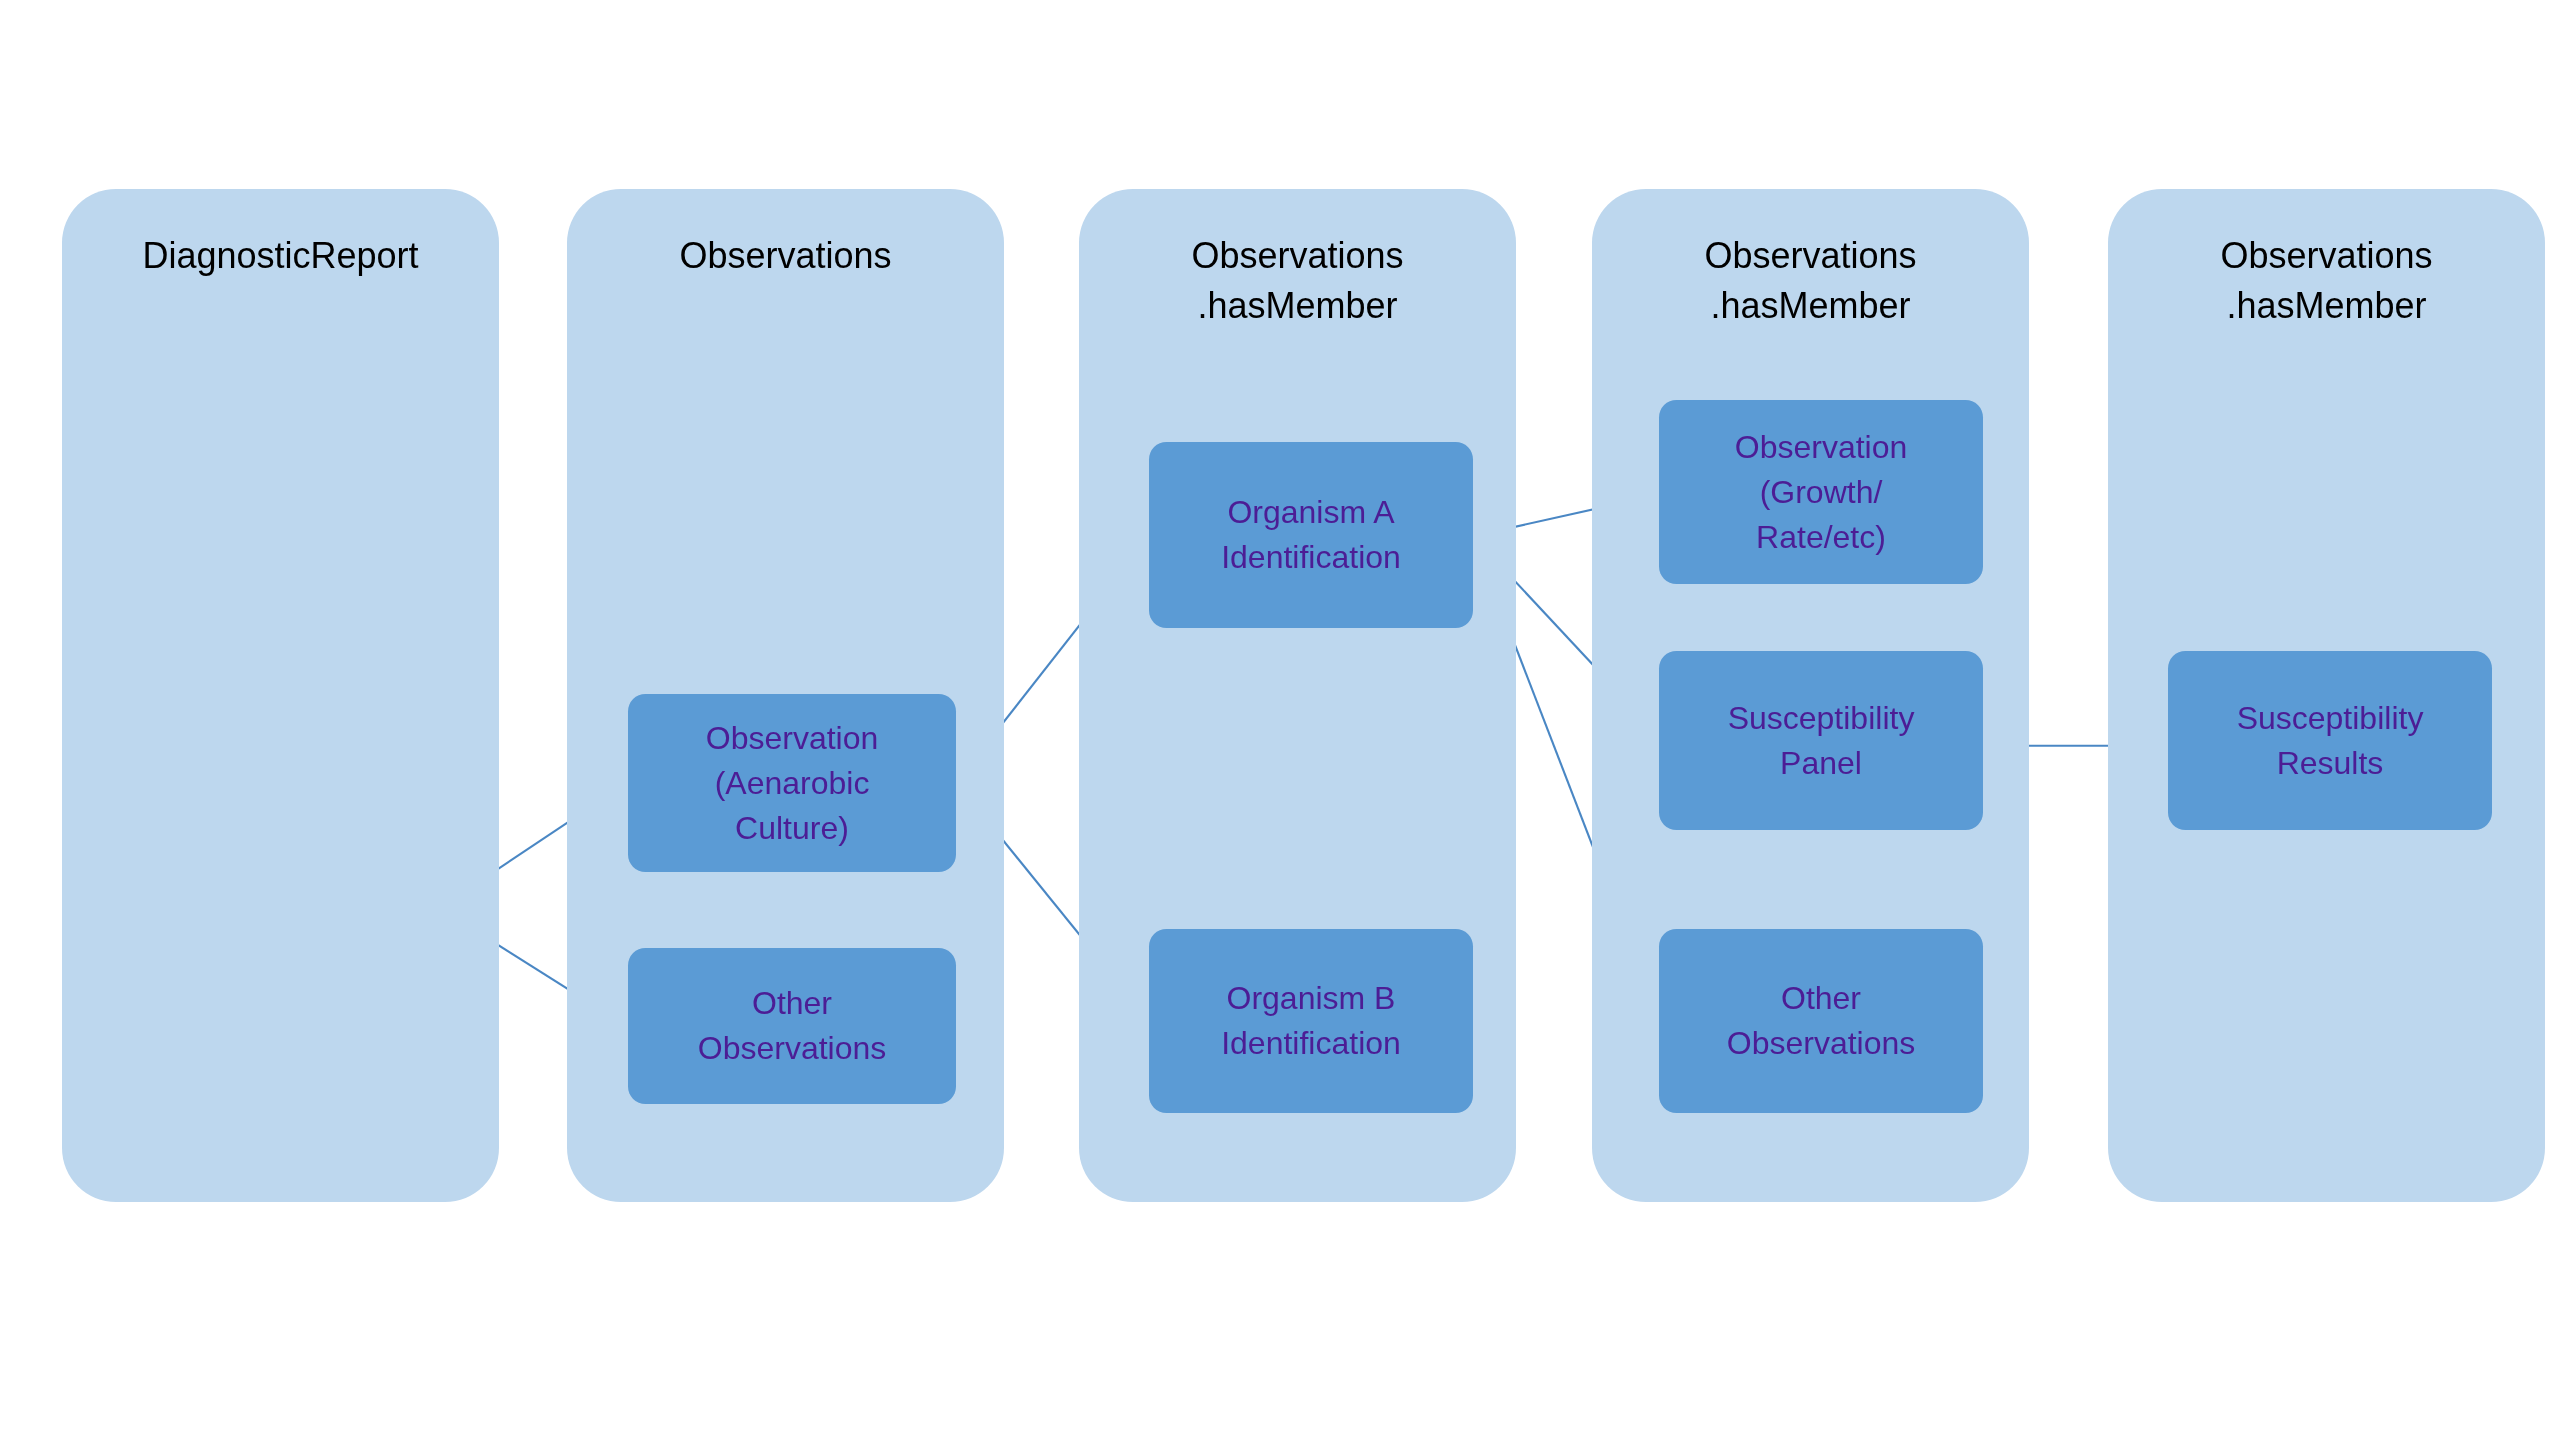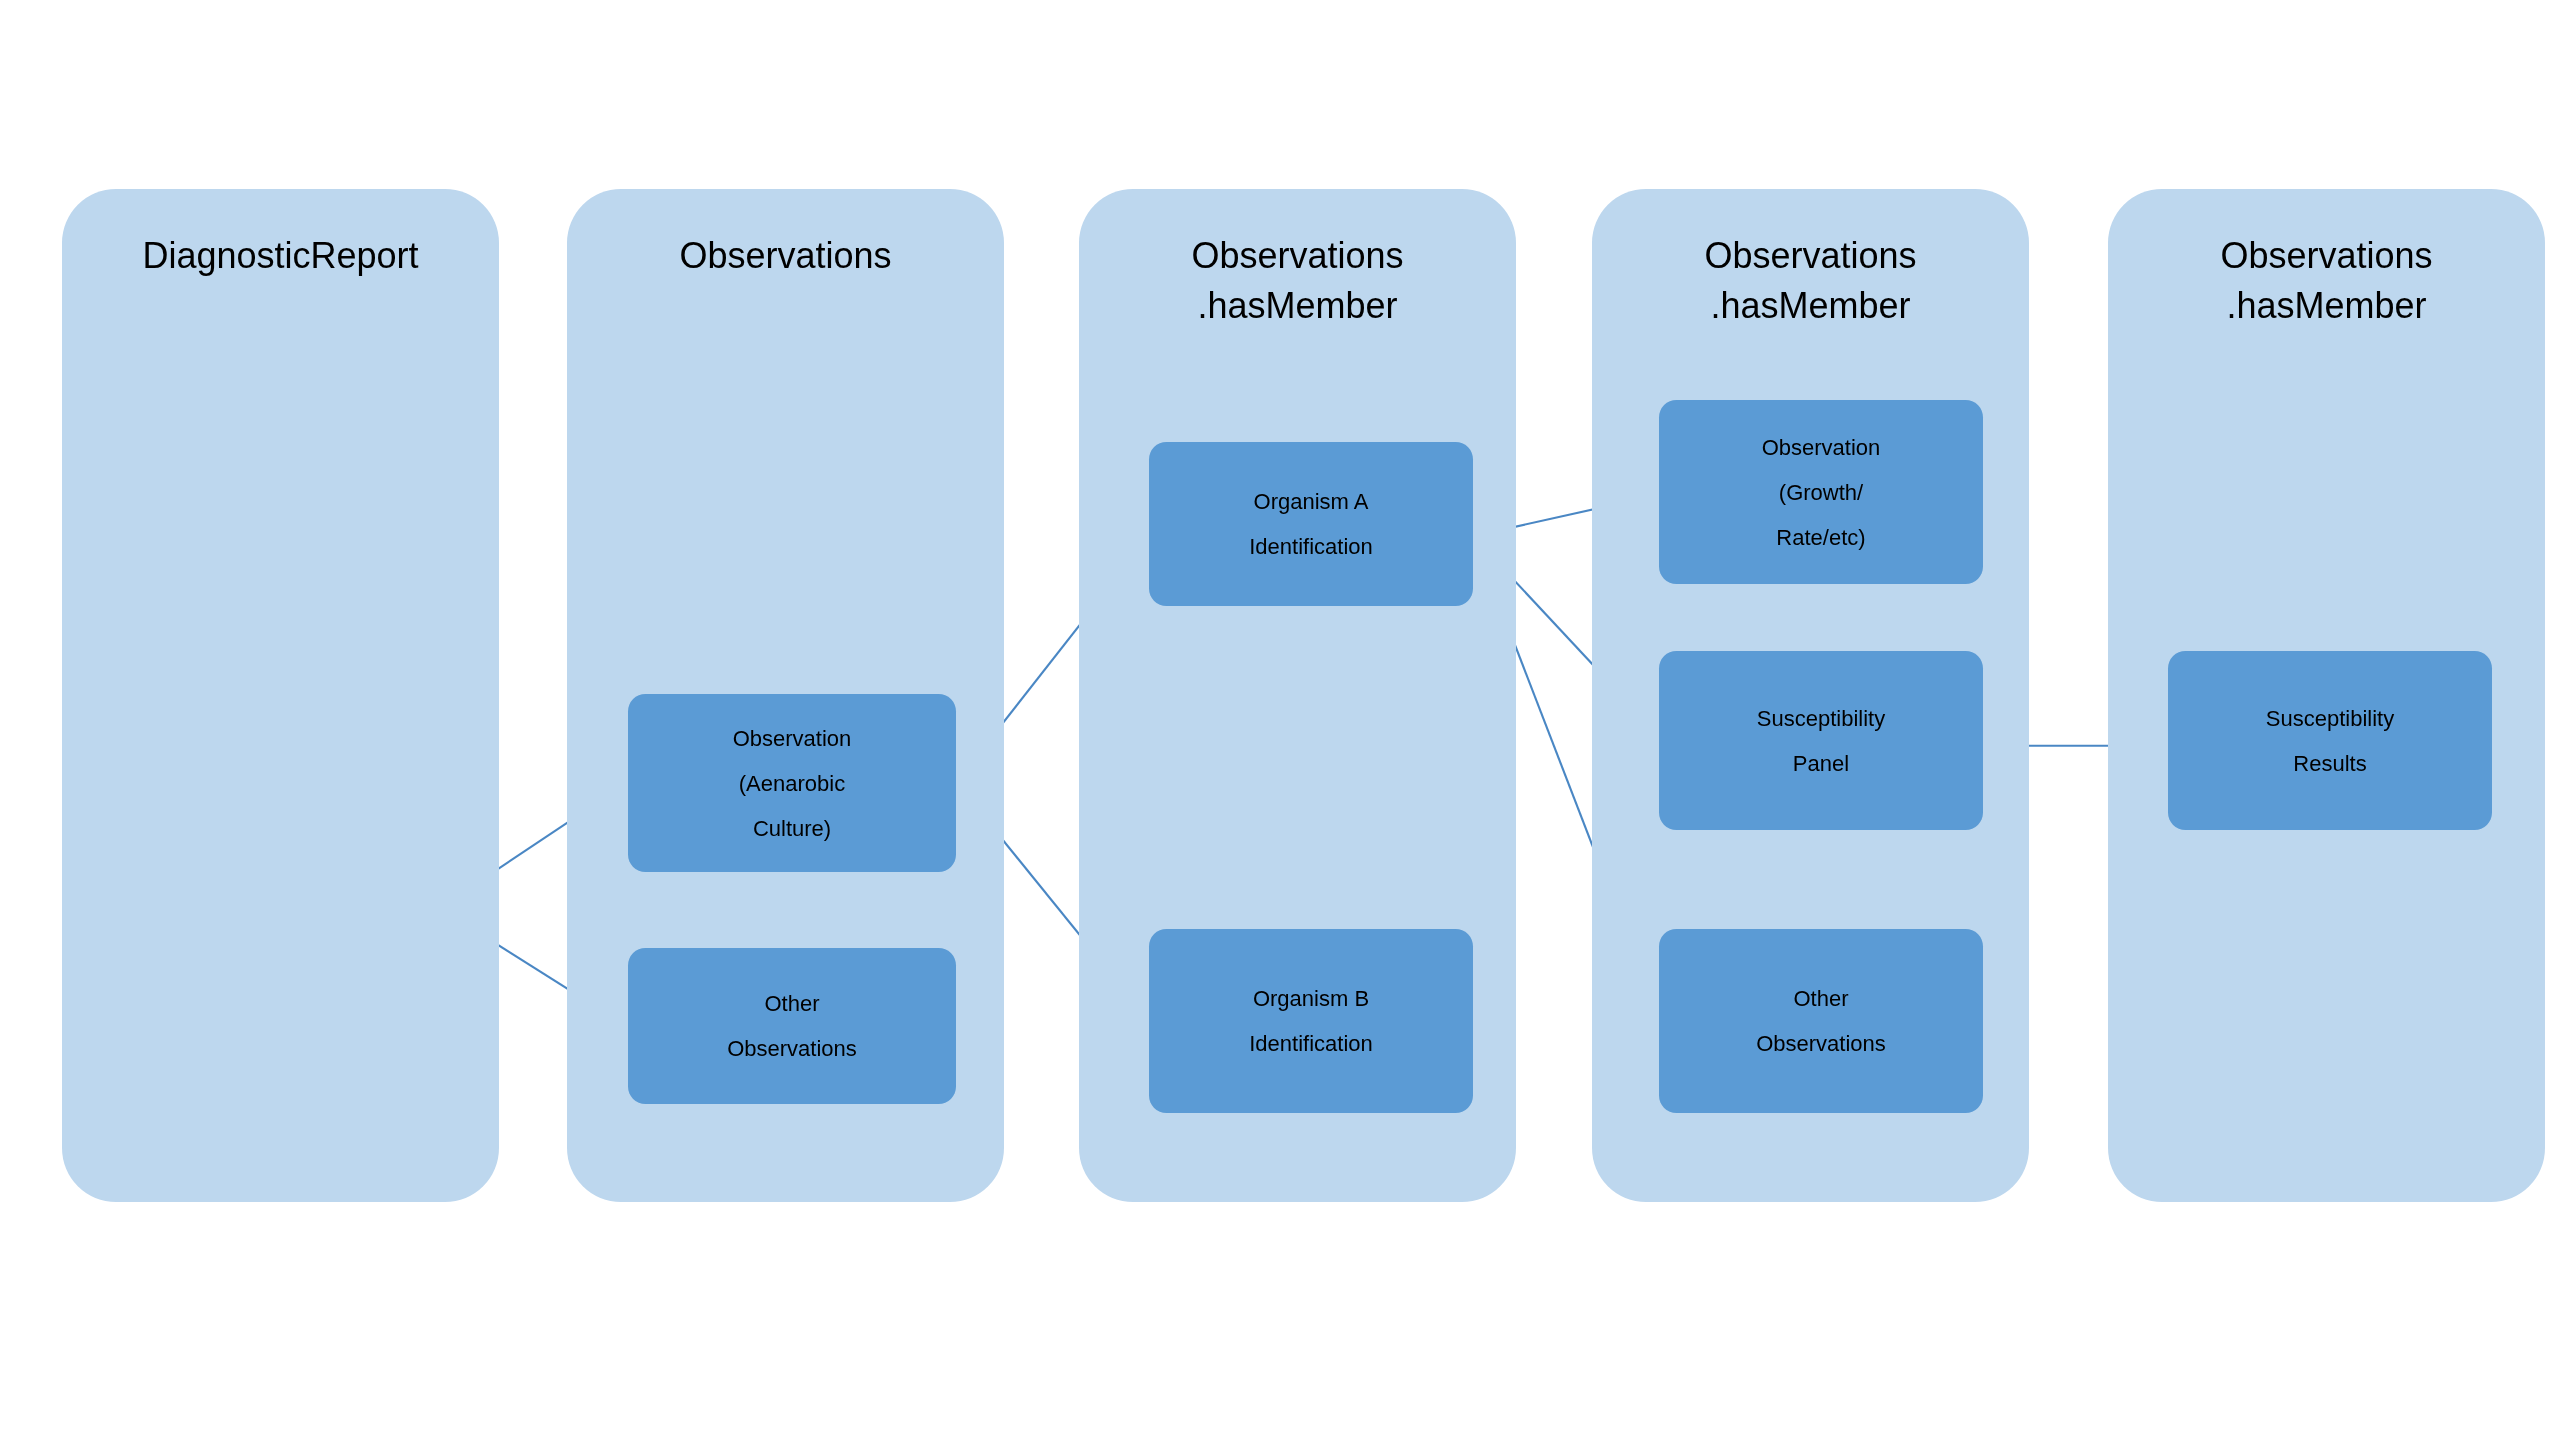--- a/index.html
+++ b/index.html
@@ -41,22 +41,22 @@
     font-family: "Liberation Sans", sans-serif;
     white-space: pre-line;
     font-weight: 400;
   }
 
   
   .node {
     position: absolute;
     background: #5B9BD5;
     border-radius: 17.4px;
-    color: #000000;
-    font-size: 22px;
+    color: #4c1d95;
+    font-size: 32px;
     line-height: 45px;
     display: flex;
     align-items: center;
     justify-content: center;
     text-align: center;
     box-sizing: border-box;
     white-space: pre-line;
     padding: 3.9px 9.7px;
   }
 
@@ -131,21 +131,21 @@
     <span>Observation
 (Aenarobic
 Culture)</span>
   </div>
 
   <div class="node" style="left:628px; top:948px; width:328px; height:156px;">
     <span>Other
 Observations</span>
   </div>
 
-  <div class="node" style="left:1149px; top:442px; width:324px; height:164px;">
+  <div class="node" style="left:1149px; top:442px; width:324px; height:186px;">
     <span>Organism A
 Identification</span>
   </div>
 
   <div class="node" style="left:1149px; top:929px; width:324px; height:184px;">
     <span>Organism B
 Identification</span>
   </div>
 
   <div class="node" style="left:1659px; top:400px; width:324px; height:184px;">

